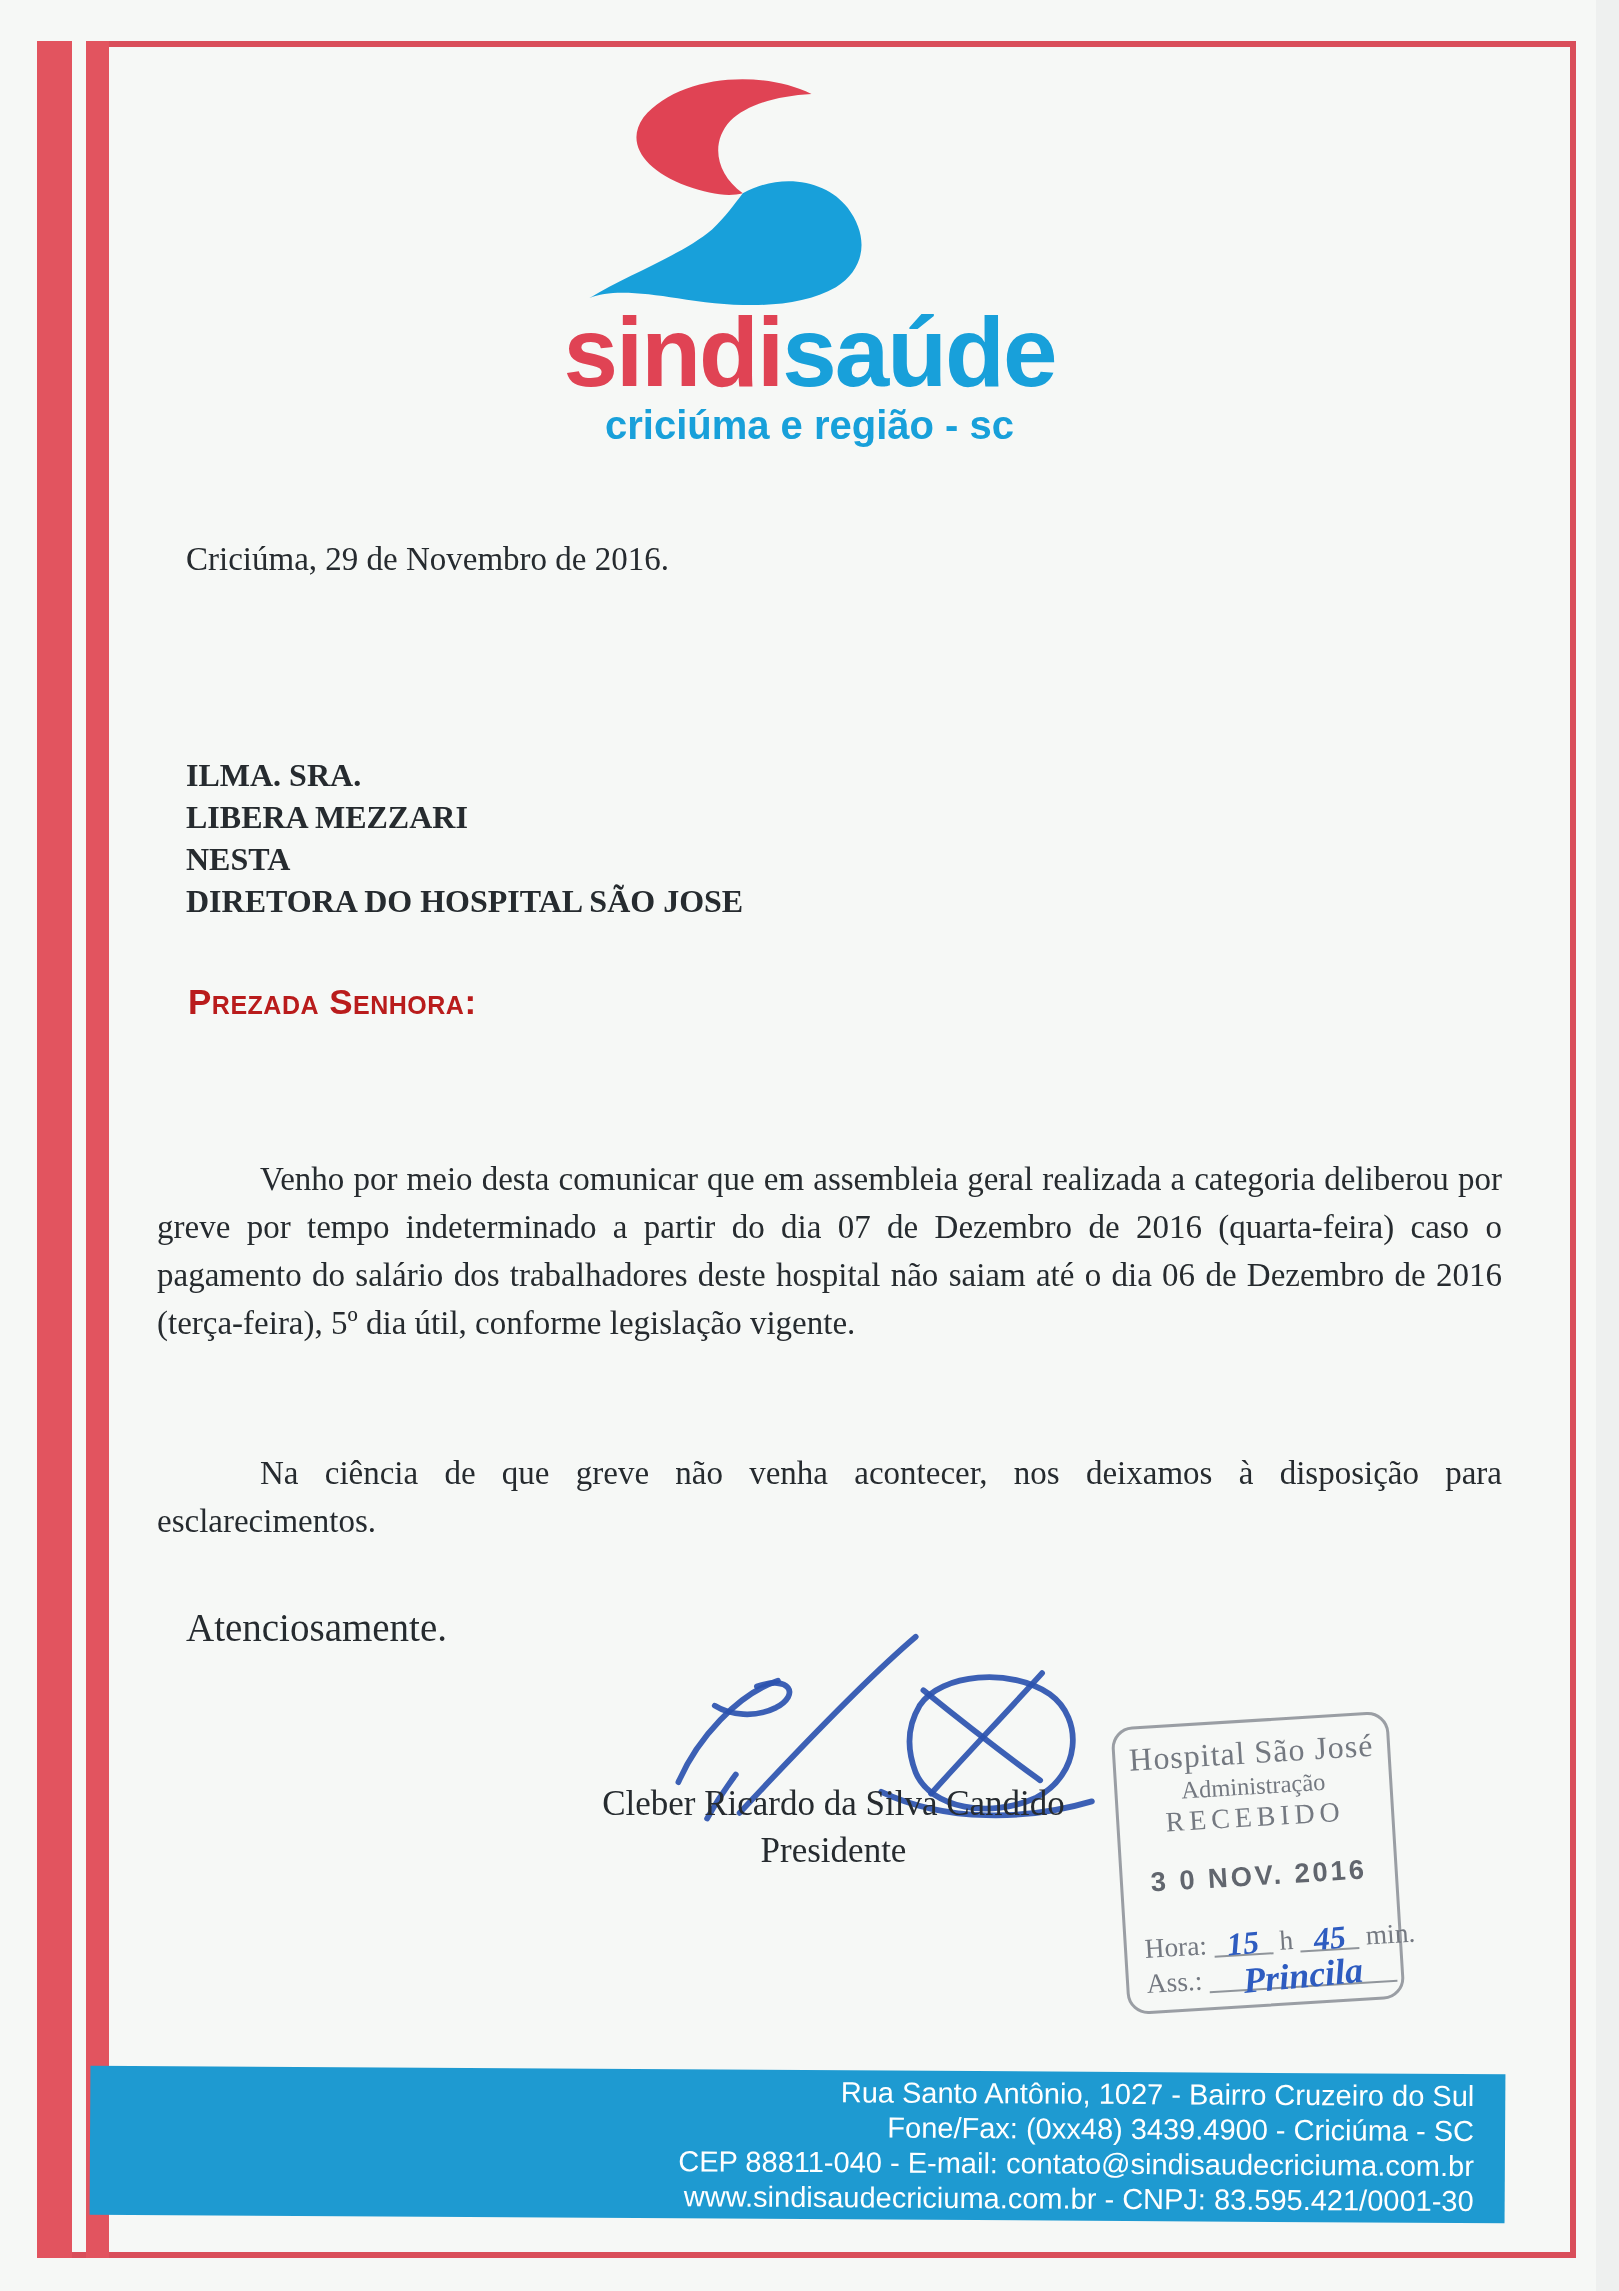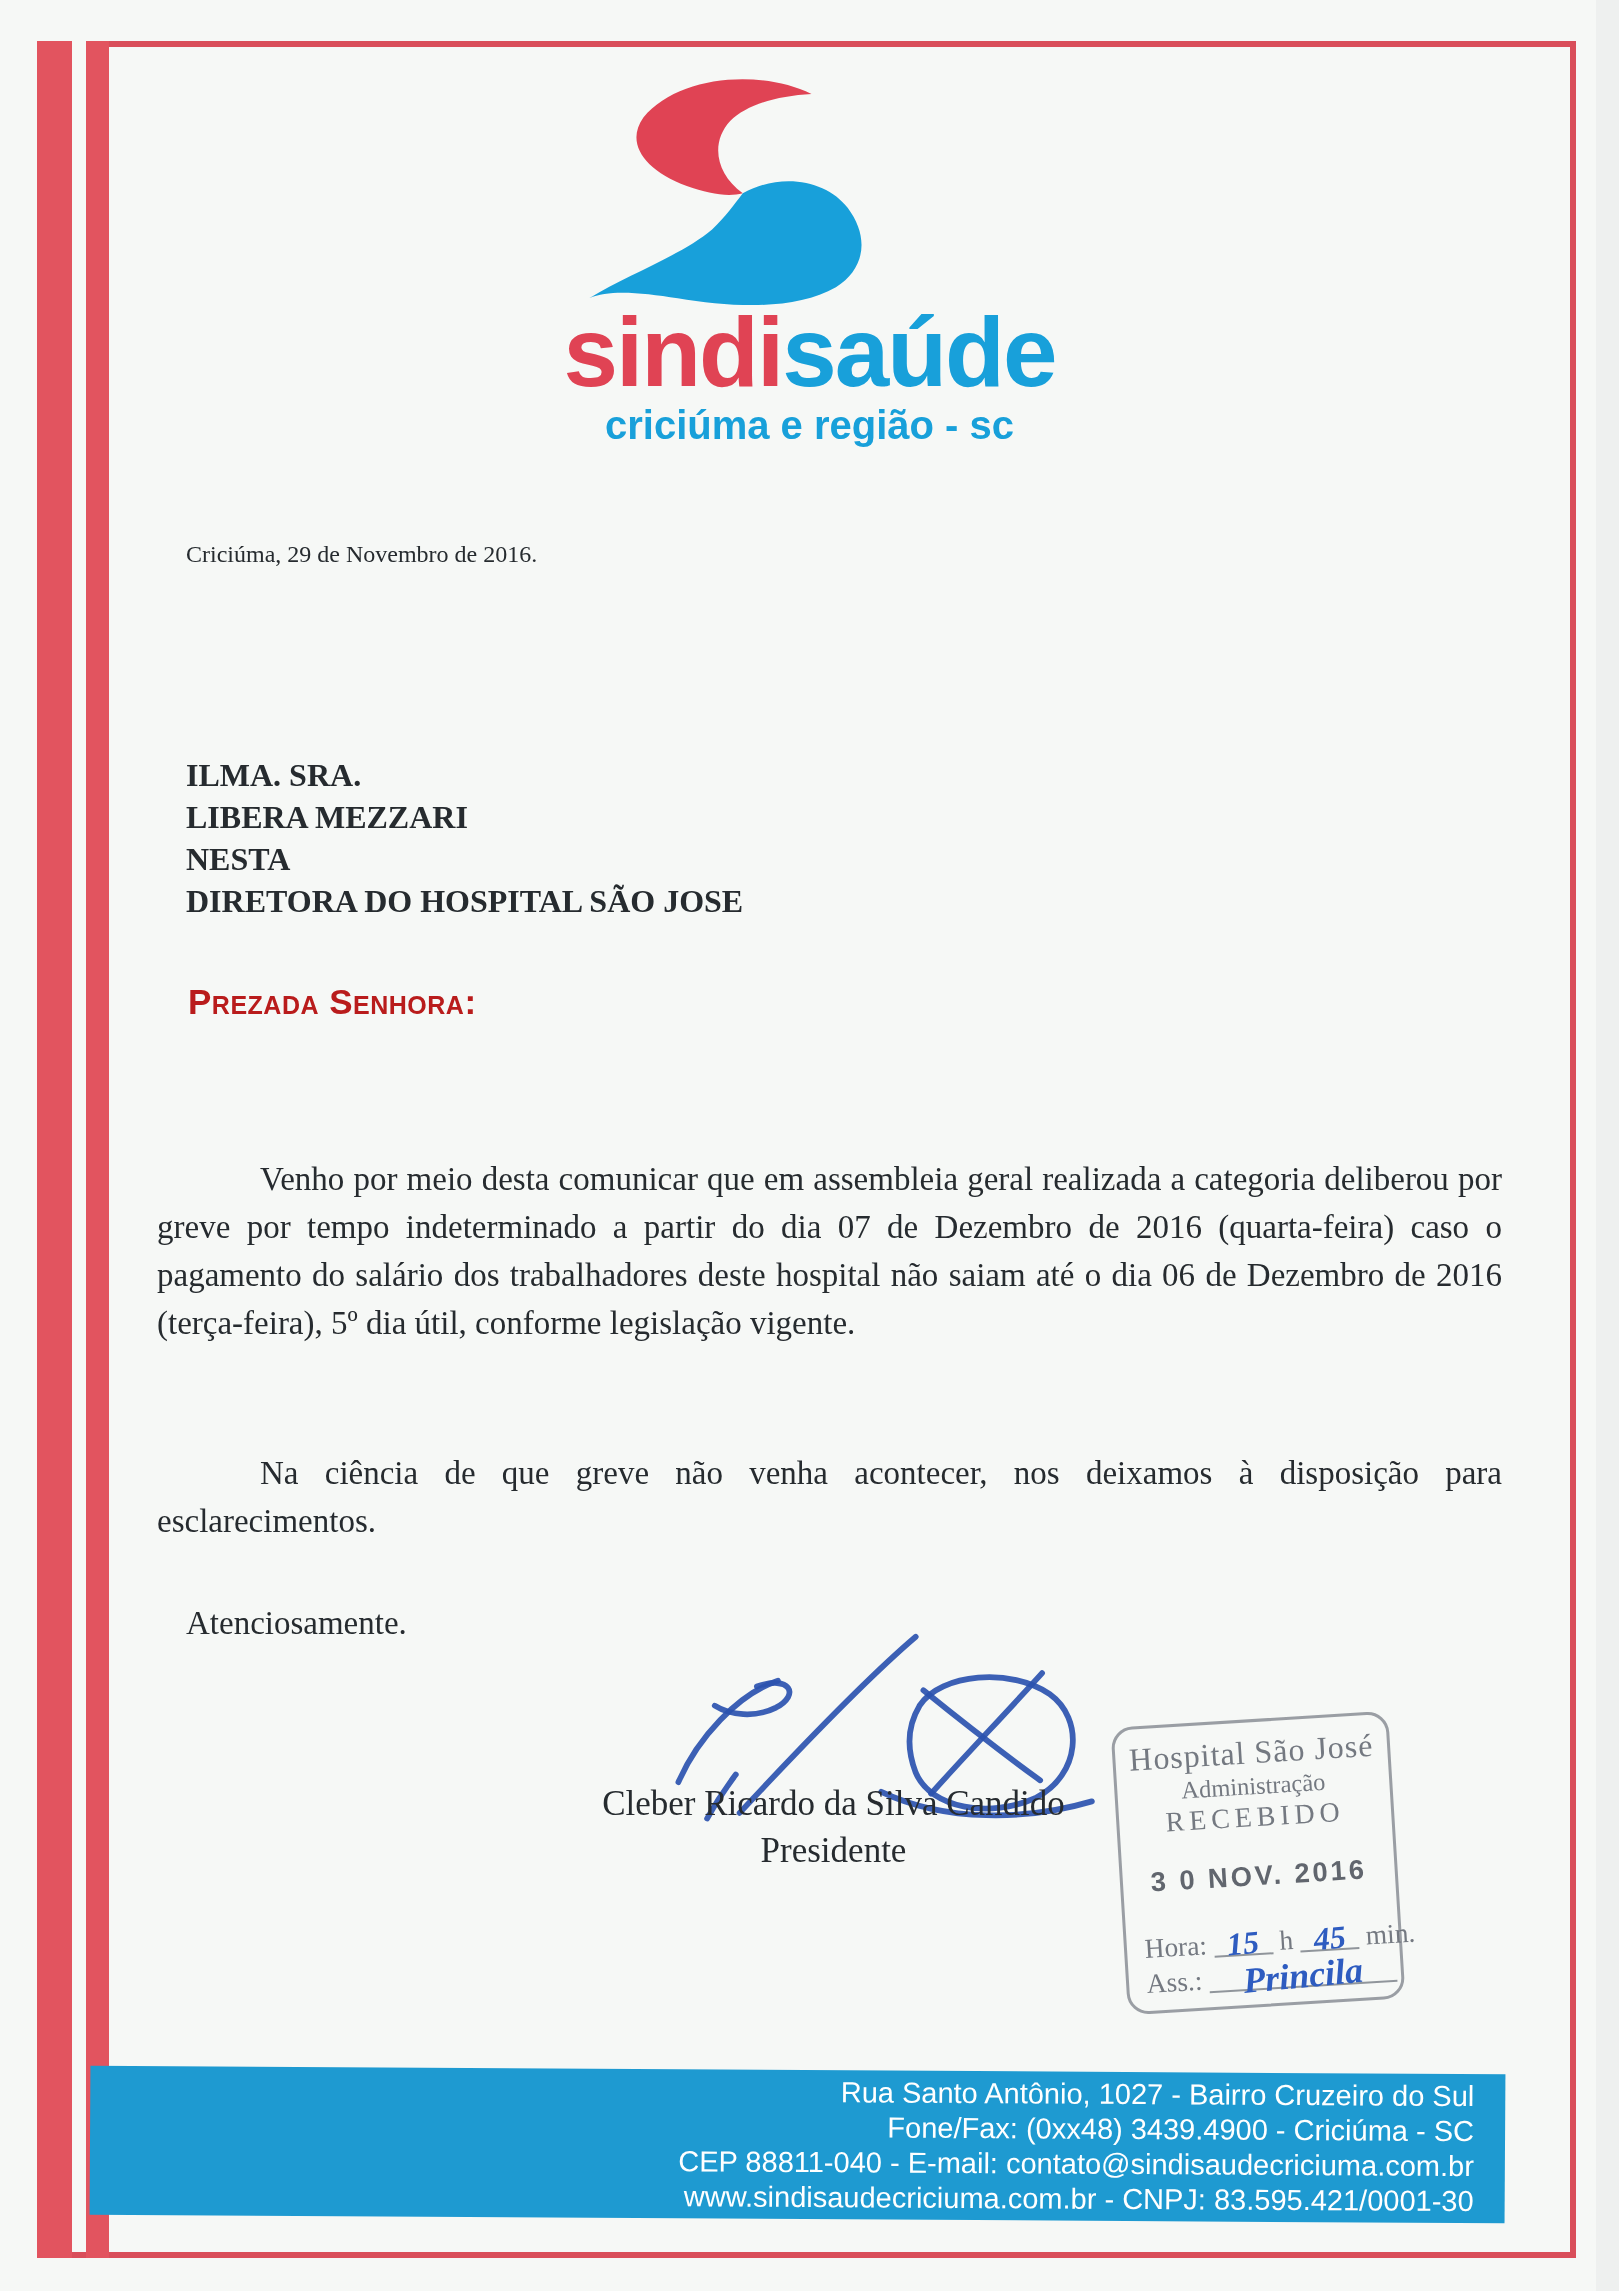--- a/index.html
+++ b/index.html
@@ -29,34 +29,34 @@
     font-family:"Liberation Sans", sans-serif;font-weight:bold;
     font-size:98px;line-height:98px;letter-spacing:-2px;margin-top:-5.9px;
   }
   .w-red{color:#e04354;}
   .w-blue{color:#18a0da;}
   .tagline{
     font-family:"Liberation Sans", sans-serif;font-weight:bold;
     font-size:40px;line-height:45px;color:#18a0da;margin-top:2px;letter-spacing:0px;
   }
   
-  .date{position:absolute;left:186px;top:541px;font-size:24px;}
+  .date{position:absolute;left:186px;top:541px;font-size:33px;}
   .recipient{position:absolute;left:186px;top:710px;font-weight:bold;font-size:32px;line-height:42px;margin-top:44px;}
   .salutation{
     position:absolute;left:188px;top:982px;
     font-family:"Liberation Sans", sans-serif;font-weight:bold;
     font-variant:small-caps;font-size:35px;letter-spacing:0.5px;color:#b91c1c;
   }
   .body-par{
     position:absolute;left:157px;width:1345px;
     font-size:33px;line-height:48px;text-align:justify;text-indent:103px;
   }
   .p1{top:1155px;}
   .p2{top:1449px;}
-  .closing{position:absolute;left:186px;top:1605px;font-size:33px;}
+  .closing{position:absolute;left:186px;top:1605px;font-size:39px;}
   
   .signature{position:absolute;left:588px;top:1631px;width:510px;height:201px;}
   .signature path{fill:none;stroke:#2b53af;stroke-width:6;stroke-linecap:round;opacity:.92;}
   .signer{position:absolute;left:461px;top:1780px;width:745px;text-align:center;font-size:35px;line-height:47px;}
   
   .stamp{
     position:absolute;left:1119px;top:1719px;width:278px;height:288px;
     border:3.9px solid rgba(118,124,132,.72);border-radius:21.6px;
     transform:rotate(-3.5deg);
     color:rgba(104,110,118,.92);

